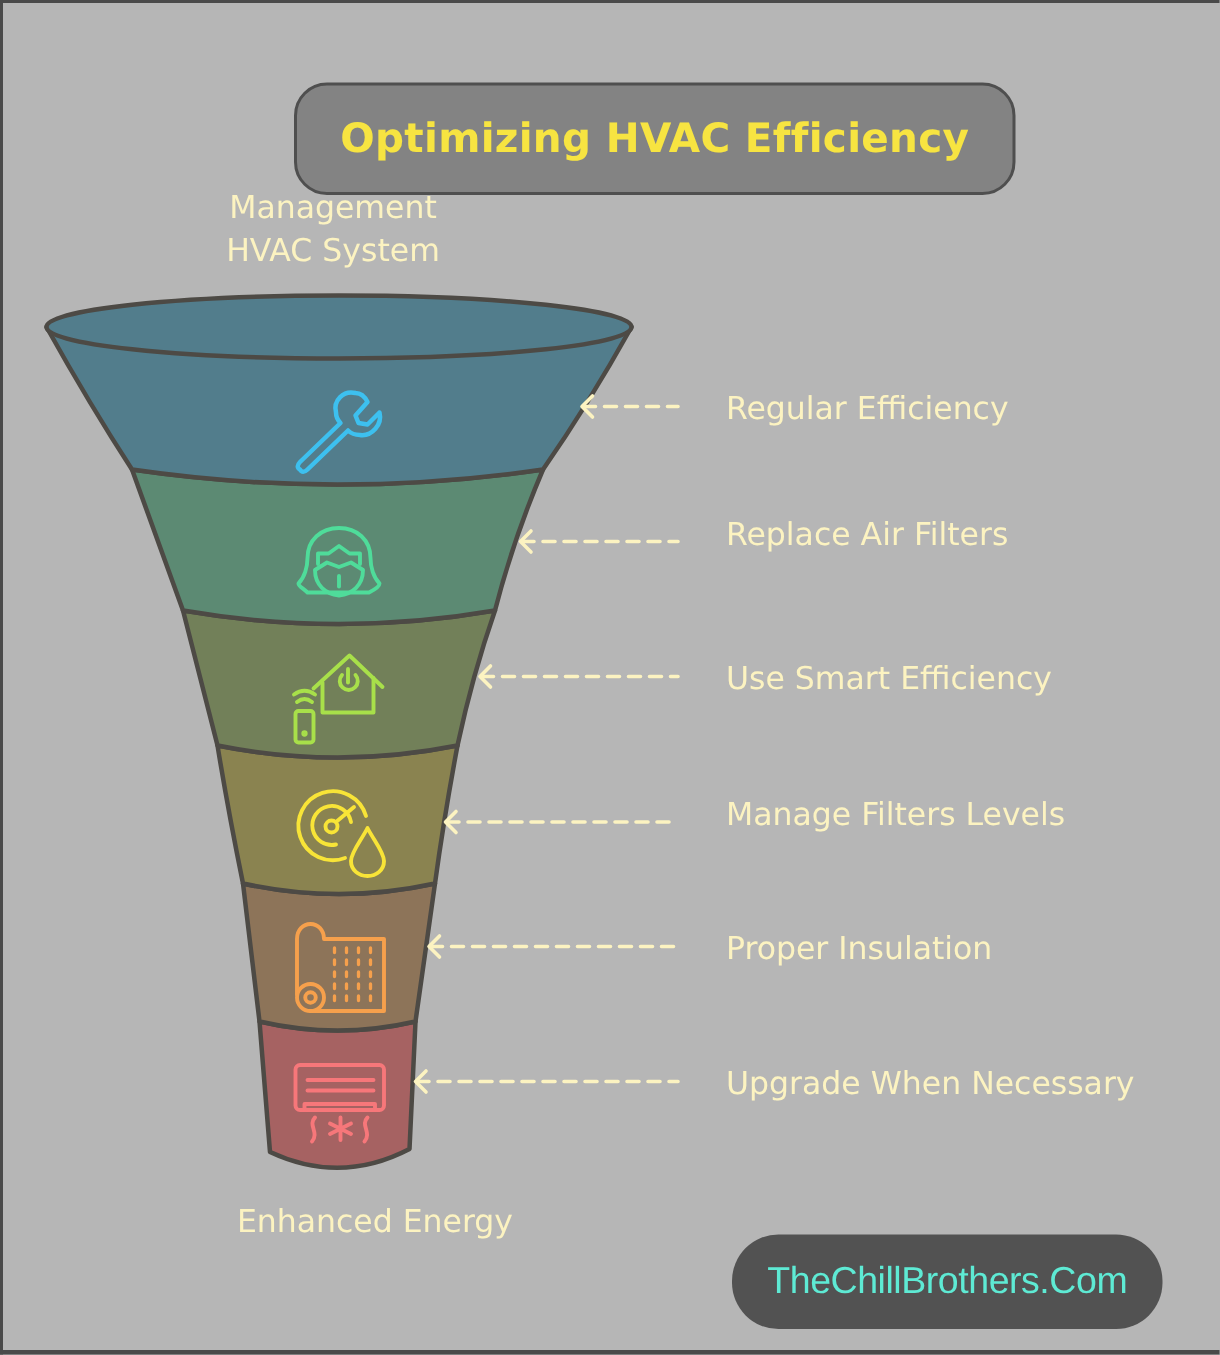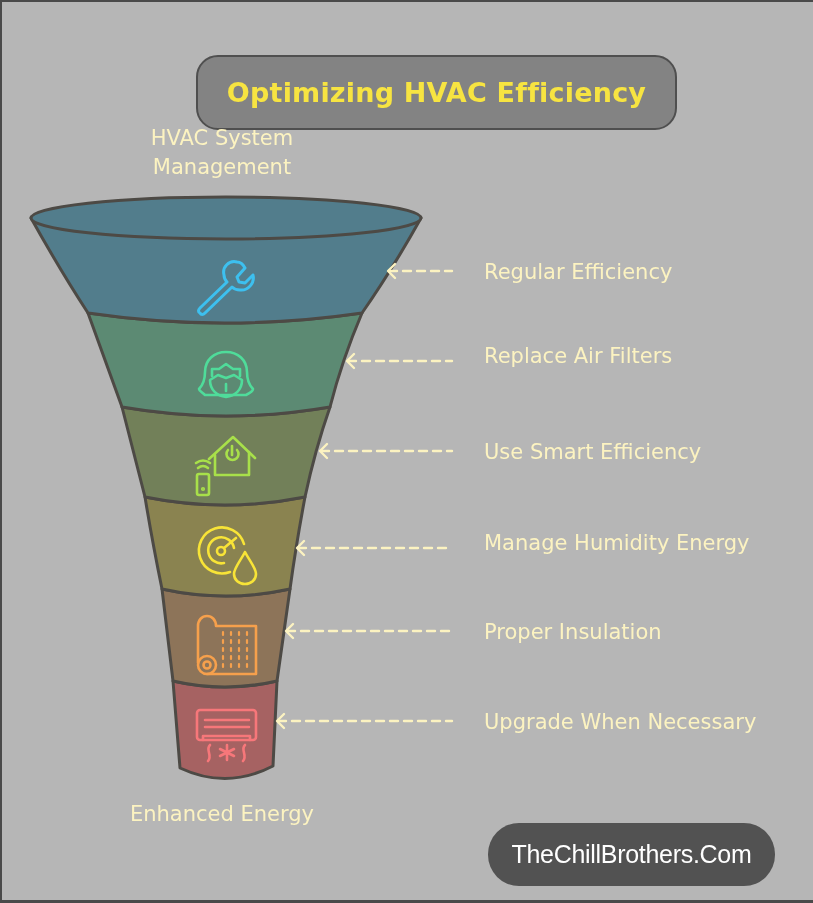--- a/index.html
+++ b/index.html
@@ -34,56 +34,56 @@
     }
     .top-label, .bottom-label {
       position: absolute;
       color: #fcf3c1;
       font-family: "DejaVu Sans", sans-serif;
       font-size: 21px;
       line-height: 29px;
       text-align: center;
     }
     .top-label { left: 112px; top: 124px; width: 220px; }
-    .bottom-label { left: 102px; top: 800px; width: 240px; }
+    .bottom-label { left: 102px; top: 800px; width: 240px; text-align: right; }
     .funnel-svg { position: absolute; left: 0; top: 0; }
     .step-label {
       position: absolute;
       left: 484px;
       color: #fcf3c1;
       font-family: "DejaVu Sans", sans-serif;
       font-size: 21px;
       line-height: 26px;
       white-space: nowrap;
     }
     .brand-box {
       position: absolute; left: 488px; top: 823px; width: 287px; height: 63px;
       background: #525252;
       border-radius: 31px;
       display: flex; align-items: center; justify-content: center;
     }
     .brand-text {
-      color: #ffffff;
+      color: #5eead4;
       font-family: "Liberation Sans", sans-serif;
       font-size: 25px;
       letter-spacing: -0.3px;
     }
   </style>
 </head>
 <body>
 
 <div class="frame"></div>
 
 <div class="title-box">
   <span class="title-text">Optimizing HVAC Efficiency</span>
 </div>
 
 <div class="top-label">
+  <div>Management</div>
   <div>HVAC System</div>
-  <div>Management</div>
 </div>
 
 <svg class="funnel-svg" width="813" height="903" viewBox="0 0 813 903">
   <g stroke="#4d4a45" stroke-width="3" stroke-linejoin="round">
 
     <path fill="#a66262" d="M173,681 Q225,693 277,681 L273,766 Q227,790 180,768 Z"></path>
 
     <path fill="#8d7459" d="M162,589 Q226,603 290,589 L277,681 Q225,693 173,681 Z"></path>
 
     <path fill="#8a8350" d="M145,497 Q225,513 305,497 Q296,545 290,589 Q226,603 162,589 Q152,540 145,497 Z"></path>
@@ -171,21 +171,21 @@
     <g>
       <path d="M284,714 L277,721 L284,728"></path>
       <path d="M278,721 L452,721" stroke-dasharray="8,6"></path>
     </g>
   </g>
 </svg>
 
 <div class="step-label" style="top:259px;">Regular Efficiency</div>
 <div class="step-label" style="top:343px;">Replace Air Filters</div>
 <div class="step-label" style="top:439px;">Use Smart Efficiency</div>
-<div class="step-label" style="top:530px;">Manage Humidity Energy</div>
+<div class="step-label" style="top:530px;">Manage Filters Levels</div>
 <div class="step-label" style="top:619px;">Proper Insulation</div>
 <div class="step-label" style="top:709px;">Upgrade When Necessary</div>
 
 <div class="bottom-label">
   <div>Enhanced Energy</div>
 </div>
 
 <div class="brand-box">
   <span class="brand-text">TheChillBrothers.Com</span>
 </div>

